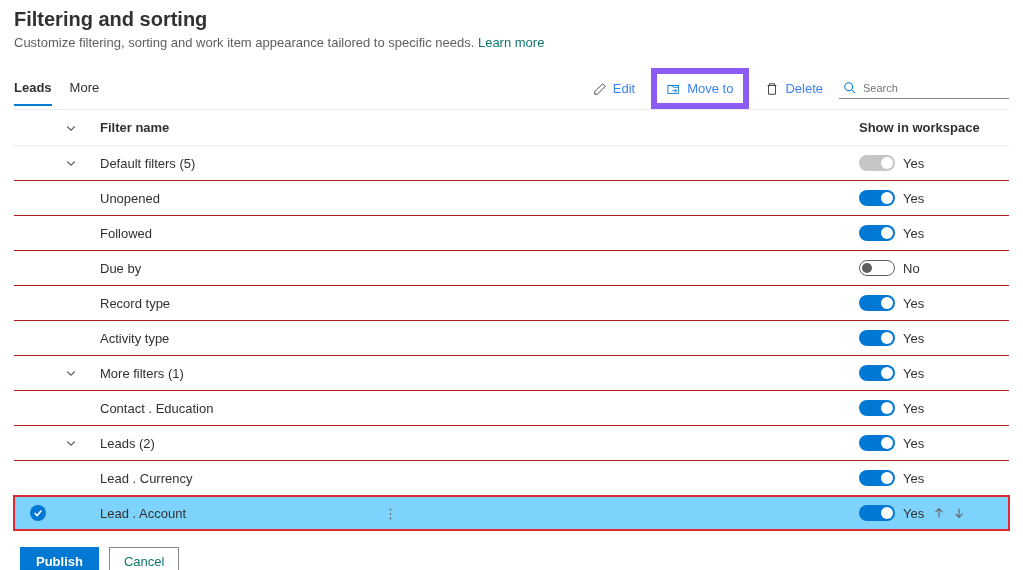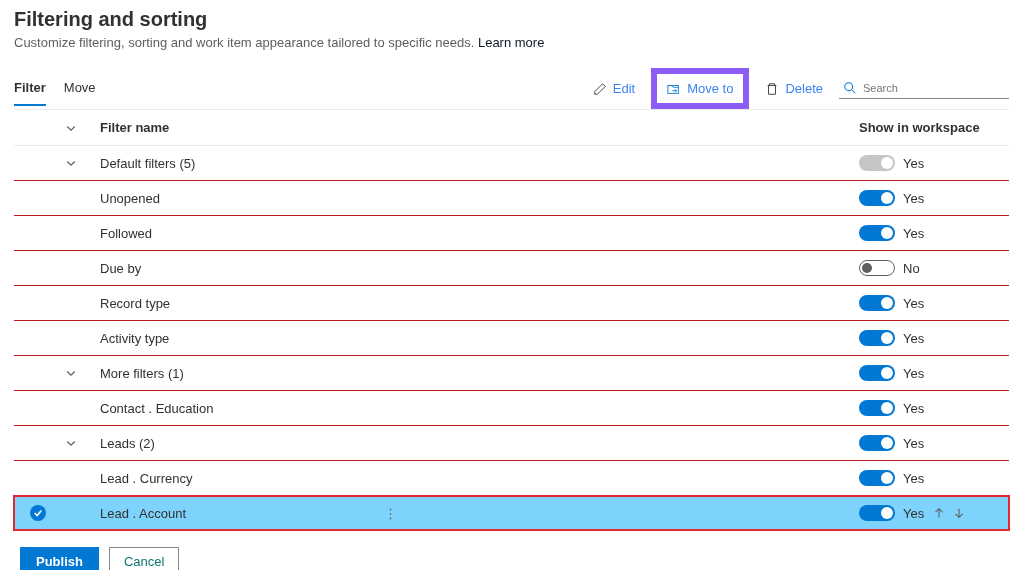--- a/index.html
+++ b/index.html
@@ -1,20 +1,20 @@
 <!DOCTYPE html>
 <html><head>
 <meta charset="utf-8">
 <style>
 * { box-sizing: border-box; margin: 0; padding: 0; }
 body { font-family: "Segoe UI", -apple-system, sans-serif; font-size: 13px; color: #323130; background: #fff; padding: 8px 14px; }
 
 .page-title { font-size: 20px; font-weight: 600; margin-bottom: 4px; }
 .page-desc { font-size: 13px; color: #605e5c; margin-bottom: 18px; }
-.page-desc a { color: #0f172a; text-decoration: none; }
+.page-desc a { color: #0f766e; text-decoration: none; }
 
 .tabs-row { display: flex; align-items: center; justify-content: space-between; border-bottom: 1px solid #edebe9; }
 .tabs { display: flex; gap: 18px; }
 .tab { padding: 8px 0 10px 0; cursor: pointer; font-size: 13px; color: #323130; position: relative; }
 .tab.active { font-weight: 600; }
 .tab.active::after { content: ""; position: absolute; left: 0; right: 0; bottom: -1px; height: 2px; background: #0078d4; }
 
 .toolbar { display: flex; align-items: center; gap: 8px; }
 .tool-btn { display: inline-flex; align-items: center; gap: 6px; padding: 5px 8px; cursor: pointer; font-size: 13px; color: #3b82f6; background: transparent; border: none; }
 .tool-btn .ic { width: 14px; height: 14px; display: inline-flex; align-items: center; justify-content: center; }
@@ -65,22 +65,22 @@
 <body>
 
 <h1 class="page-title">Filtering and sorting</h1>
 <p class="page-desc">
   <span>Customize filtering, sorting and work item appearance tailored to specific needs.</span>
   <a href="#">Learn more</a>
 </p>
 
 <div class="tabs-row">
   <div class="tabs">
-    <div class="tab active">Filter</div>
-    <div class="tab">Move</div>
+    <div class="tab active">Leads</div>
+    <div class="tab">More</div>
   </div>
   <div class="toolbar">
     <button class="tool-btn">
       <span class="ic">
         <svg width="14" height="14" viewBox="0 0 16 16" fill="none" stroke="#323130" stroke-width="1">
             <path d="M2 11 L11 2 L14 5 L5 14 L2 14 Z"></path>
           </svg>
       </span>
       <span>Edit</span>
     </button>

